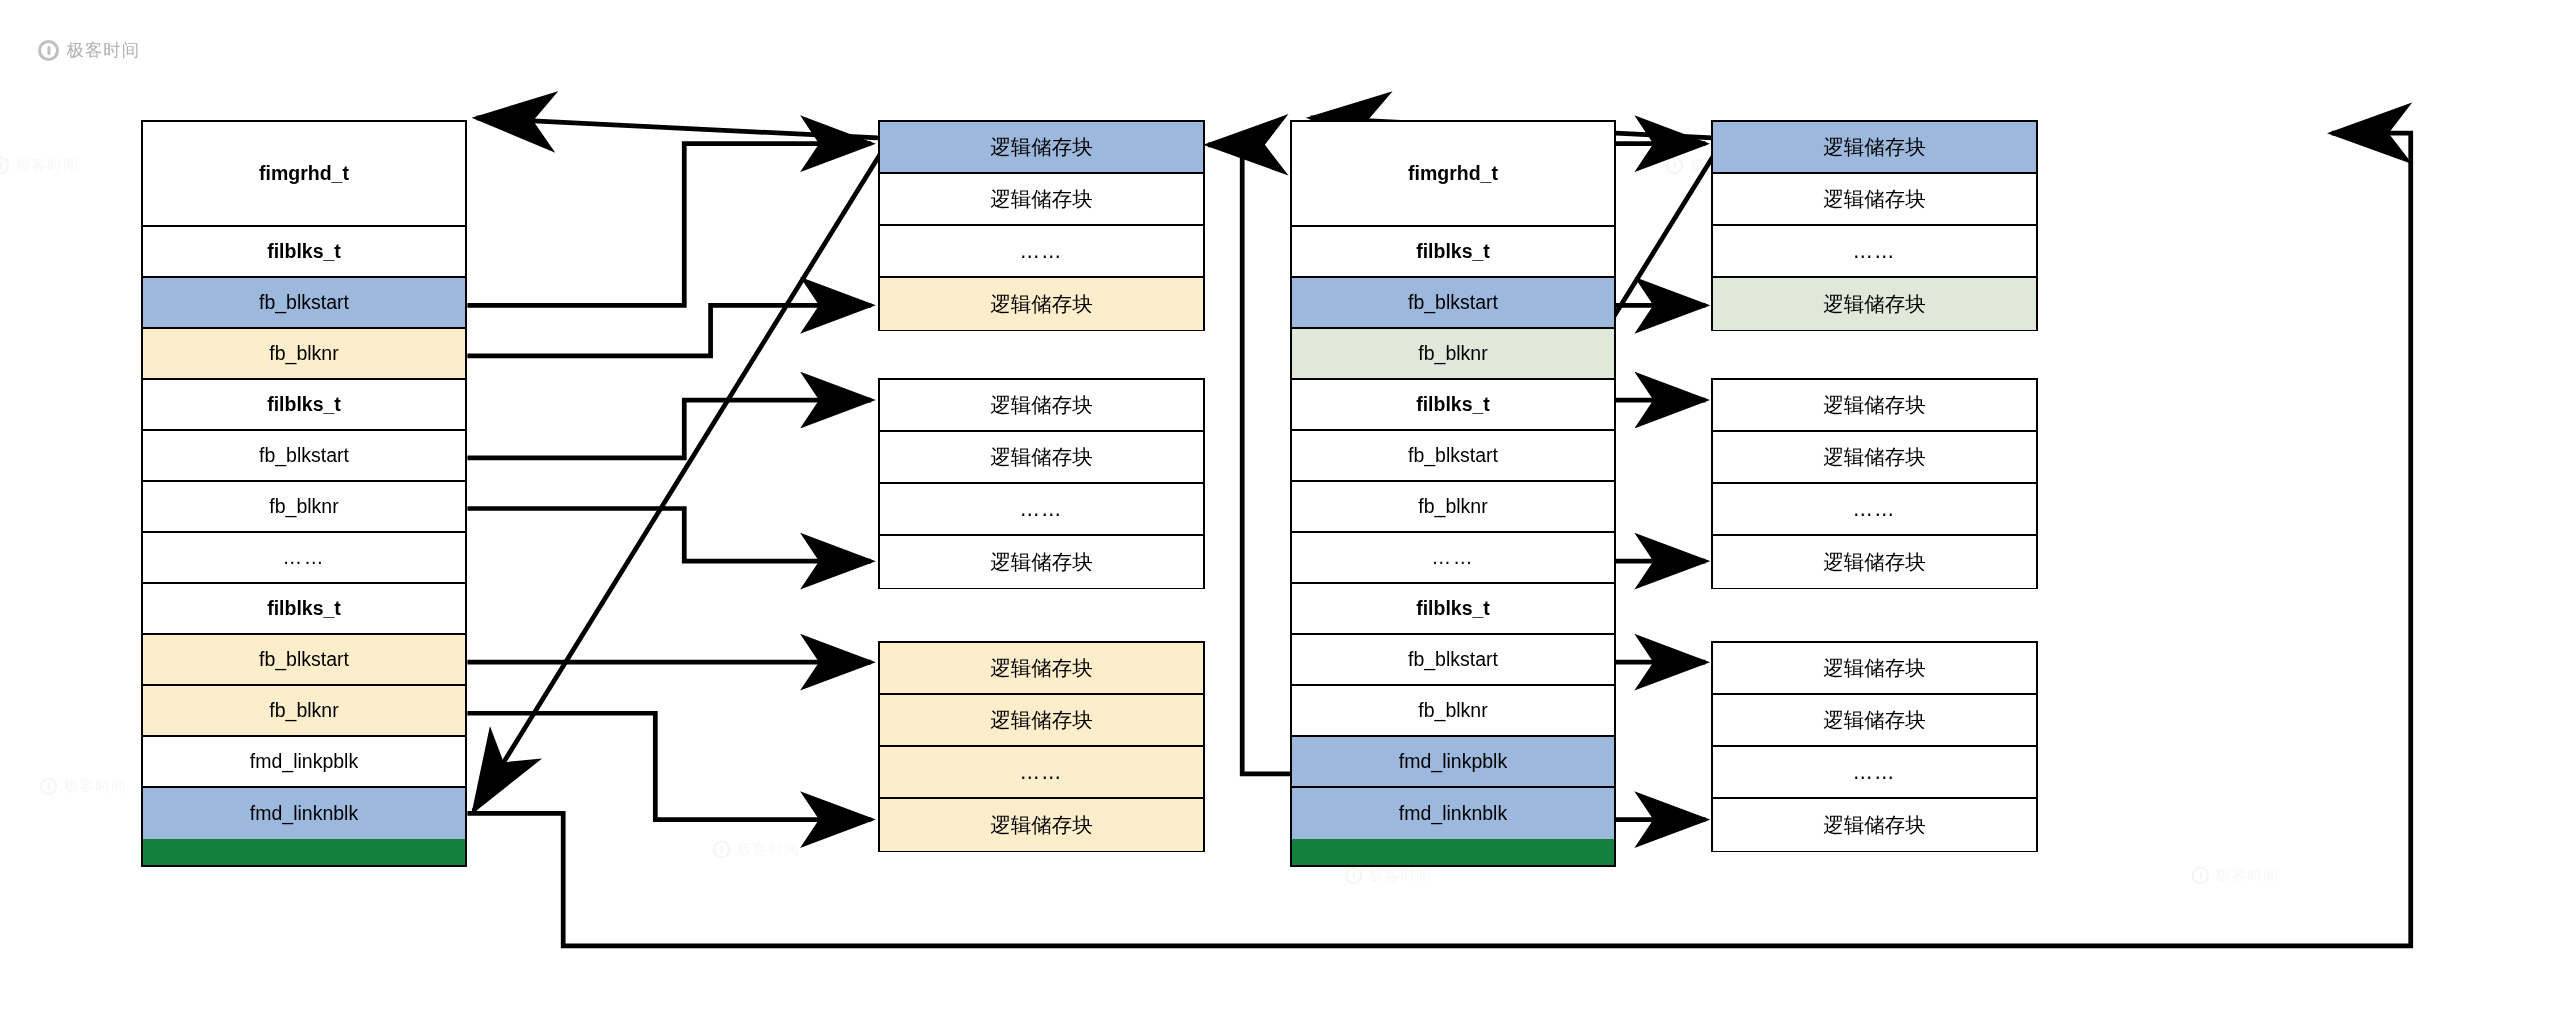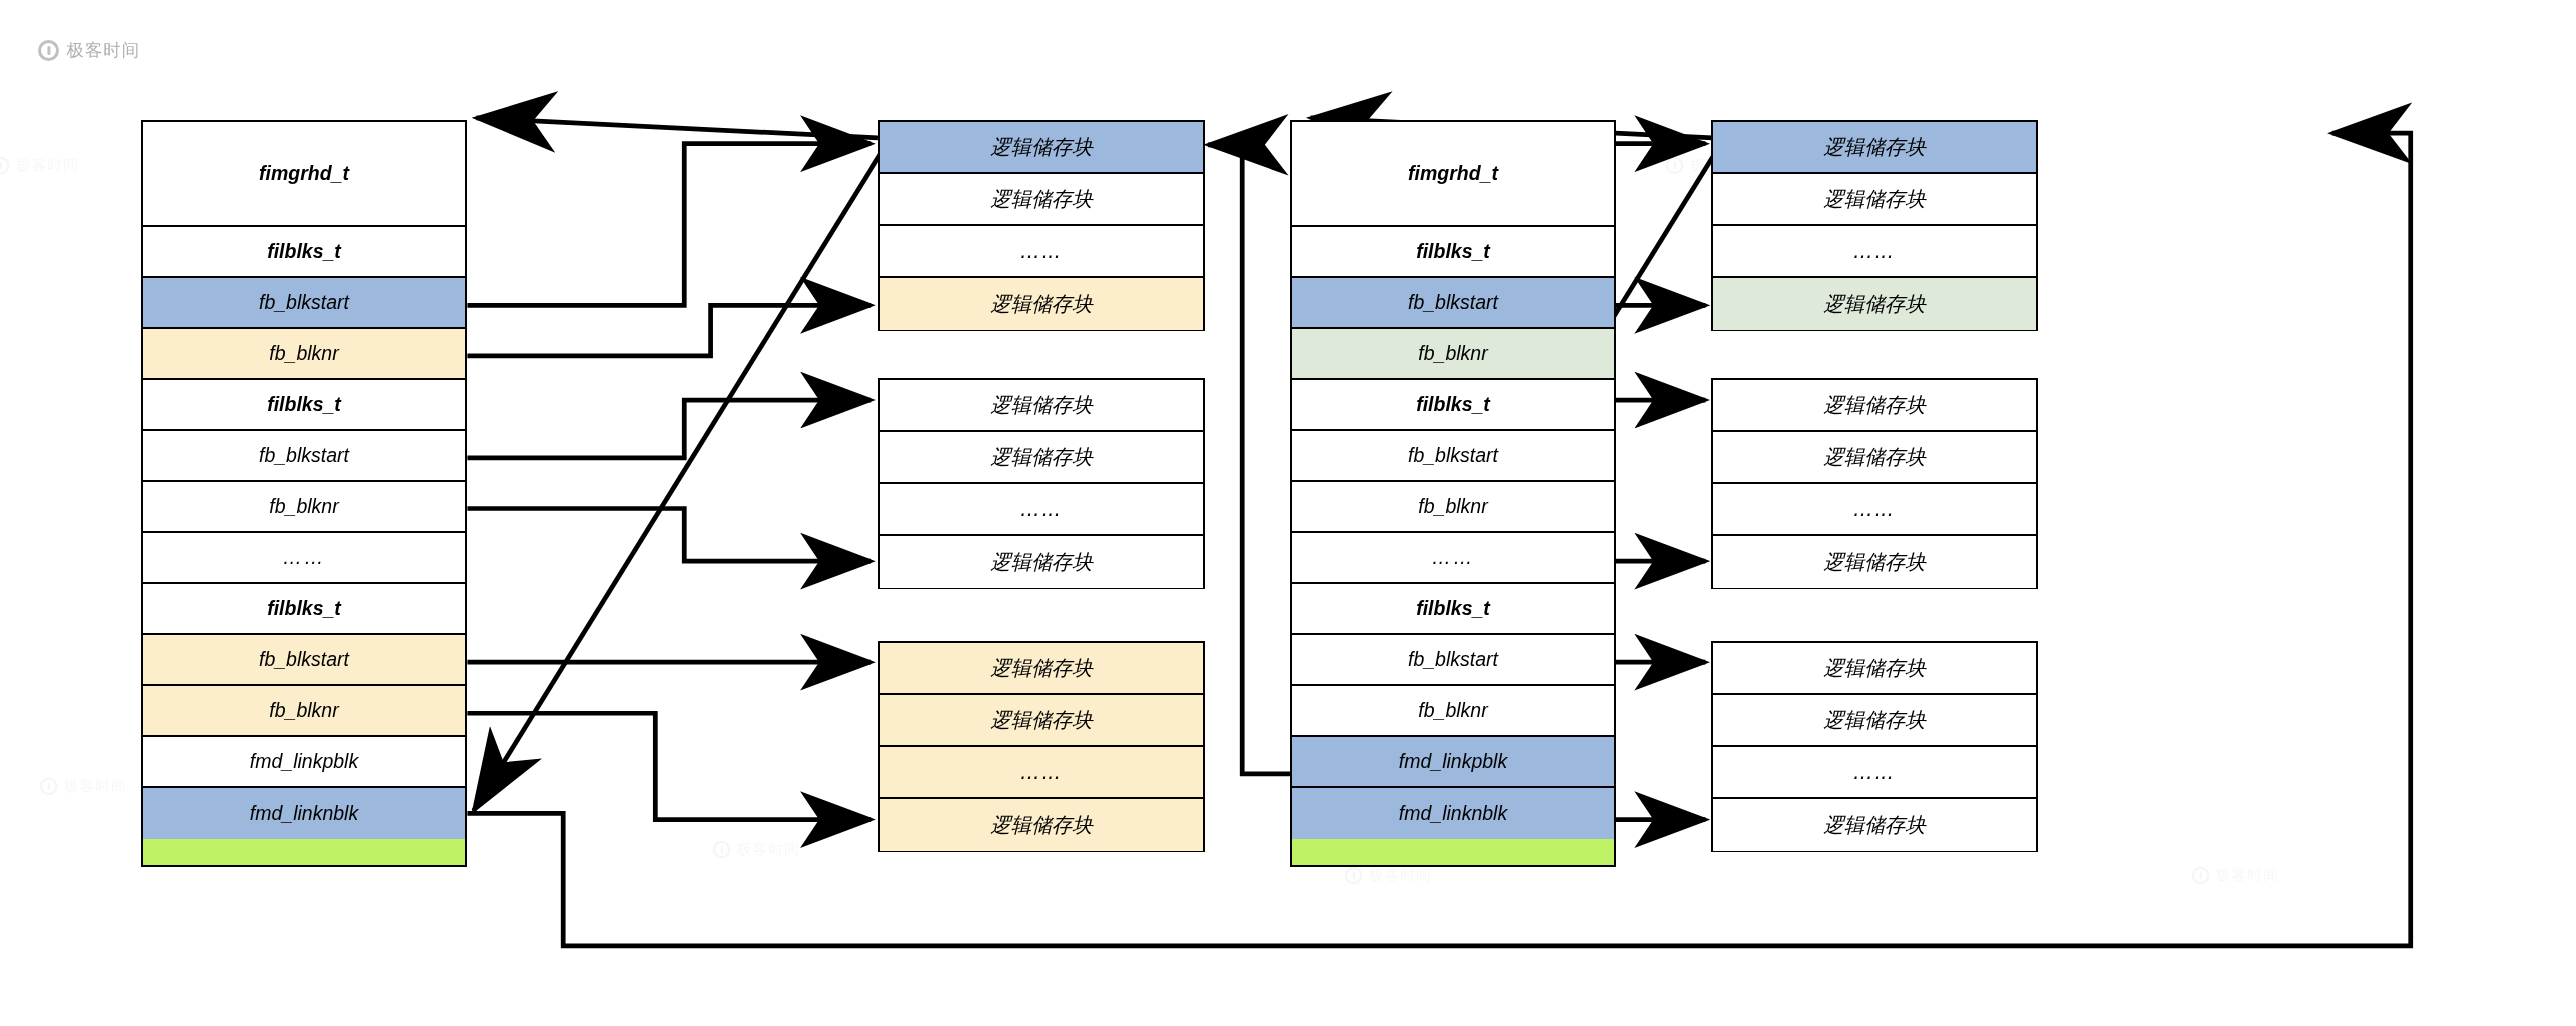--- a/index.html
+++ b/index.html
@@ -15,21 +15,21 @@
   .wm .ring:after{content:"";position:absolute;left:50%;top:3.7px;width:3.2px;height:9px;
             background:#8d8d8d;transform:translateX(-50%);border-radius:1.6px;}
   .wm .wmtxt{font-size:17.4px;color:#6f6f6f;letter-spacing:1.1px;
              font-family:"DejaVu Sans",sans-serif;}
   .wm.faint{opacity:.10;}
   .wm.faint .ring{border-color:#9fbf9a;}
   .wm.faint .ring:after{background:#9fbf9a;}
   .wm.faint .wmtxt{color:#9fbf9a;}
 
   
-  .tbl{position:absolute;border:2.6px solid #000;box-sizing:border-box;background:#bef264;font-style:italic;}
+  .tbl{position:absolute;border:2.6px solid #000;box-sizing:border-box;background:#15803d;}
   .row{border-bottom:2.1px solid #000;box-sizing:border-box;display:flex;
        align-items:center;justify-content:center;background:#fff;
        font-size:19.5px;white-space:nowrap;}
   .row:last-child{border-bottom:none;}
   .row.b{font-weight:bold;}
   .row.cn{font-size:20.5px;font-family:"DejaVu Sans",sans-serif;}
   .dots{letter-spacing:2.1px;font-size:19.5px;}
 
   svg.wires{position:absolute;left:0;top:0;width:2576px;height:1027px;
             pointer-events:none;overflow:visible;}

